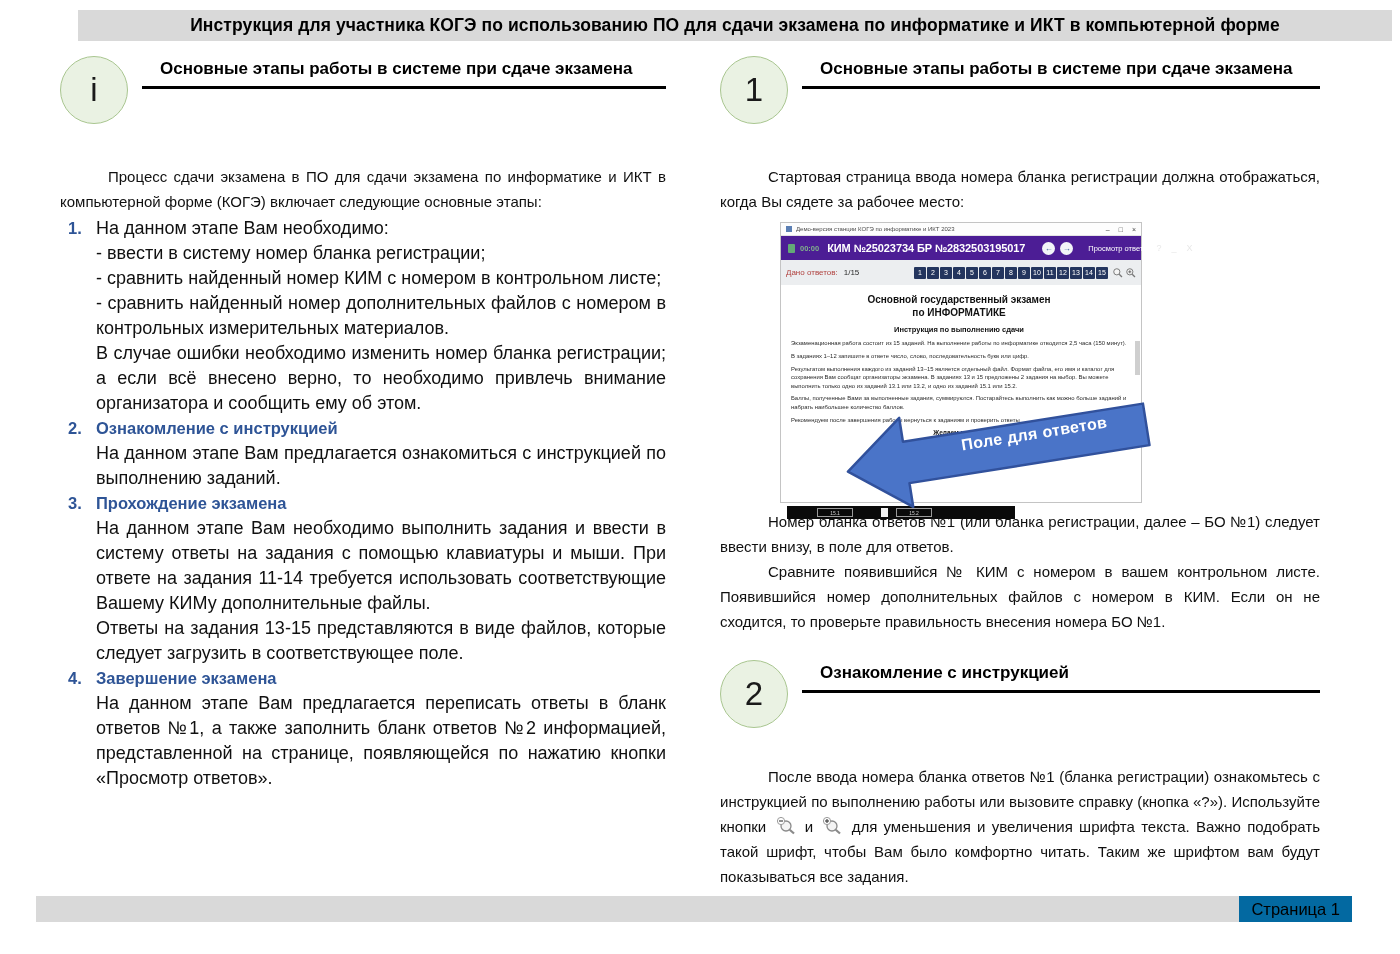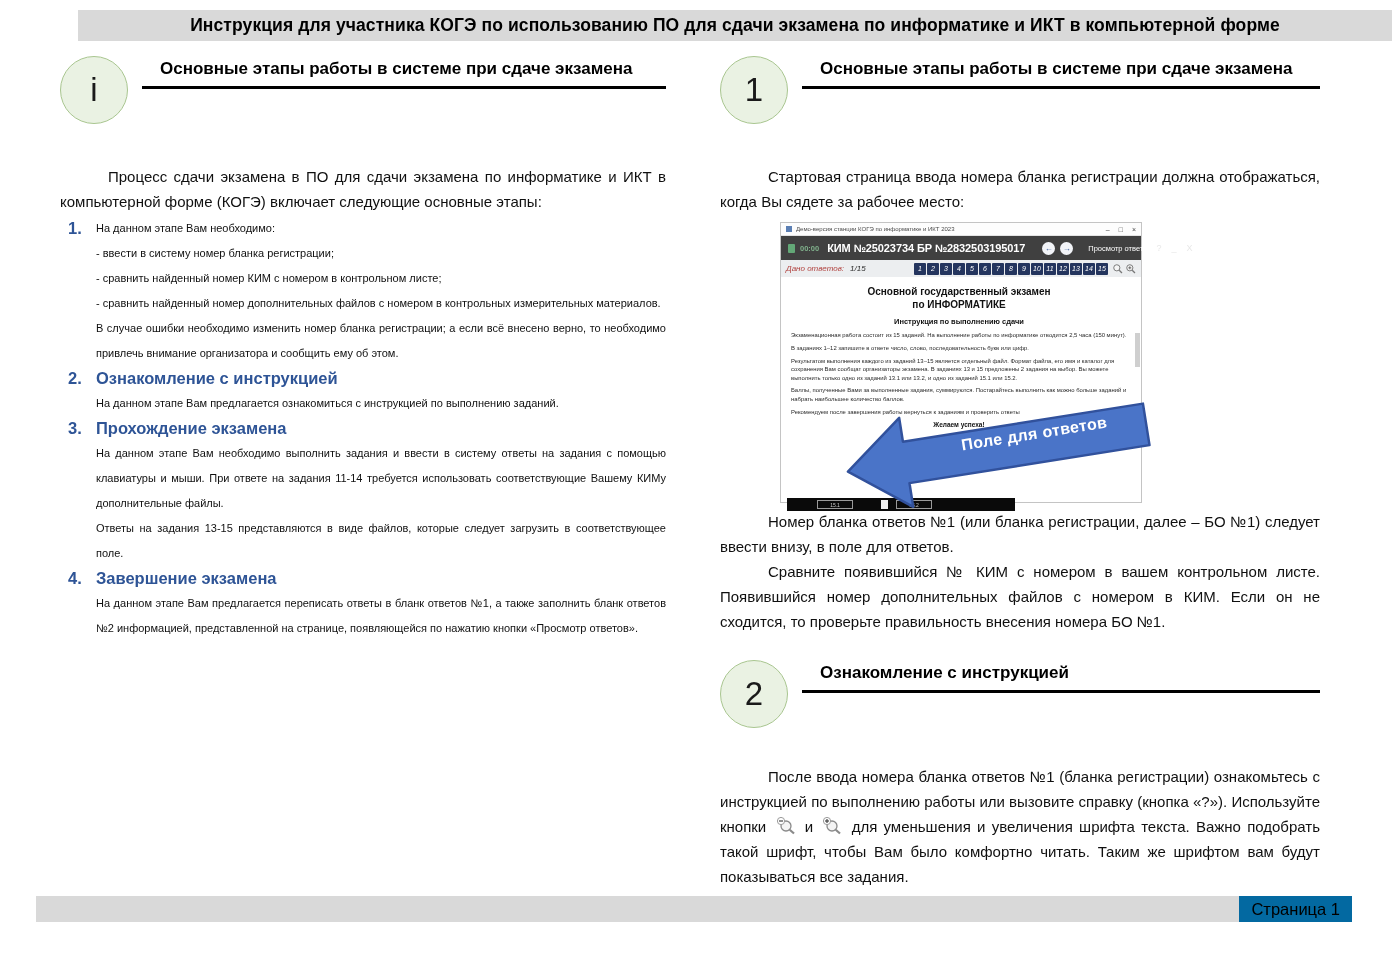--- a/index.html
+++ b/index.html
@@ -36,51 +36,51 @@
   .heading-wrap { flex:1; margin-left:14px; margin-top:7px; border-bottom:3.5px solid #000; padding-bottom:7px; }
   .heading { padding-left:18px; font-size:17px; font-weight:600; color:#000; }
   
   .para { font-size:15px; line-height:25px; text-align:justify; color:#101010; }
   .indent { text-indent:48px; }
   .steps { margin-top:2px; }
   .step { display:flex; margin-top:0; }
   .step-num { flex:0 0 36px; padding-left:8px; font-weight:bold; color:#2E5496; font-size:16.5px; line-height:25px; }
   .step-content { flex:1; }
   .step-title { font-weight:bold; color:#2E5496; font-size:16.5px; line-height:25px; }
-  .step-body p { font-size:11px; line-height:25px; text-align:justify; color:#101010; }
+  .step-body p { font-size:18px; line-height:25px; text-align:justify; color:#101010; }
   
   .shot {
     position:relative; margin:8px 0 6px 60px; width:362px; height:281px;
     border:1px solid #c4c4c4; background:#fff; overflow:visible;
   }
   .shot-titlebar {
     height:13px; background:#fdfdfd; border-bottom:1px solid #e4e4e4;
     display:flex; align-items:center; padding:0 5px; gap:4px;
     font-size:6px; color:#4a4a4a; white-space:nowrap;
   }
   .app-icon { width:6px; height:6px; background:#5b7fb4; border:1px solid #39movie5a80; flex:0 0 6px; }
   .win-ctrls { margin-left:auto; display:flex; gap:9px; font-size:7px; color:#444; }
   .shot-navy {
-    height:24px; background:#404040; display:flex; align-items:center;
+    height:24px; background:#4c1d95; display:flex; align-items:center;
     padding:0 7px; gap:5px; white-space:nowrap;
   }
   .timer-icon { width:7px; height:9px; background:#63a877; border-radius:1px; flex:0 0 7px; }
   .timer-val { font-size:7.5px; color:#7fb08b; font-weight:bold; }
   .kim { font-size:11px; color:#fff; font-weight:bold; margin-left:3px; letter-spacing:-.1px; }
   .nav-circle {
     width:13px; height:13px; border-radius:50%; background:#f2f4f8;
     display:flex; align-items:center; justify-content:center;
     font-size:8px; color:#2E5496; font-weight:bold; flex:0 0 13px;
   }
   .nav-left { margin-left:12px; }
   .review { font-size:7.5px; color:#fff; margin-left:10px; }
   .navy-right { margin-left:auto; display:flex; gap:10px; font-size:9px; color:#e8e8e8; }
   .shot-subbar {
-    height:17px; background:#eceef0; display:flex; align-items:center;
-    padding:0 5px; white-space:nowrap;font-style:italic;
+    height:25px; background:#eceef0; display:flex; align-items:center;
+    padding:0 5px; white-space:nowrap;
   }
   .given-label { font-size:8px; color:#b0413e; }
   .given-val { font-size:8px; color:#2b2b2b; margin-left:6px; }
   .tasknums { margin-left:auto; display:flex; gap:1px; }
   .tasknum {
     width:12px; height:12px; background:#24355e; color:#fff; font-size:7px;
     display:flex; align-items:center; justify-content:center; border-radius:1px;
   }
   .sub-zoom { display:flex; gap:2px; margin-left:4px; }
   .shot-content { position:relative; height:226px; padding:8px 14px 0 10px; }

